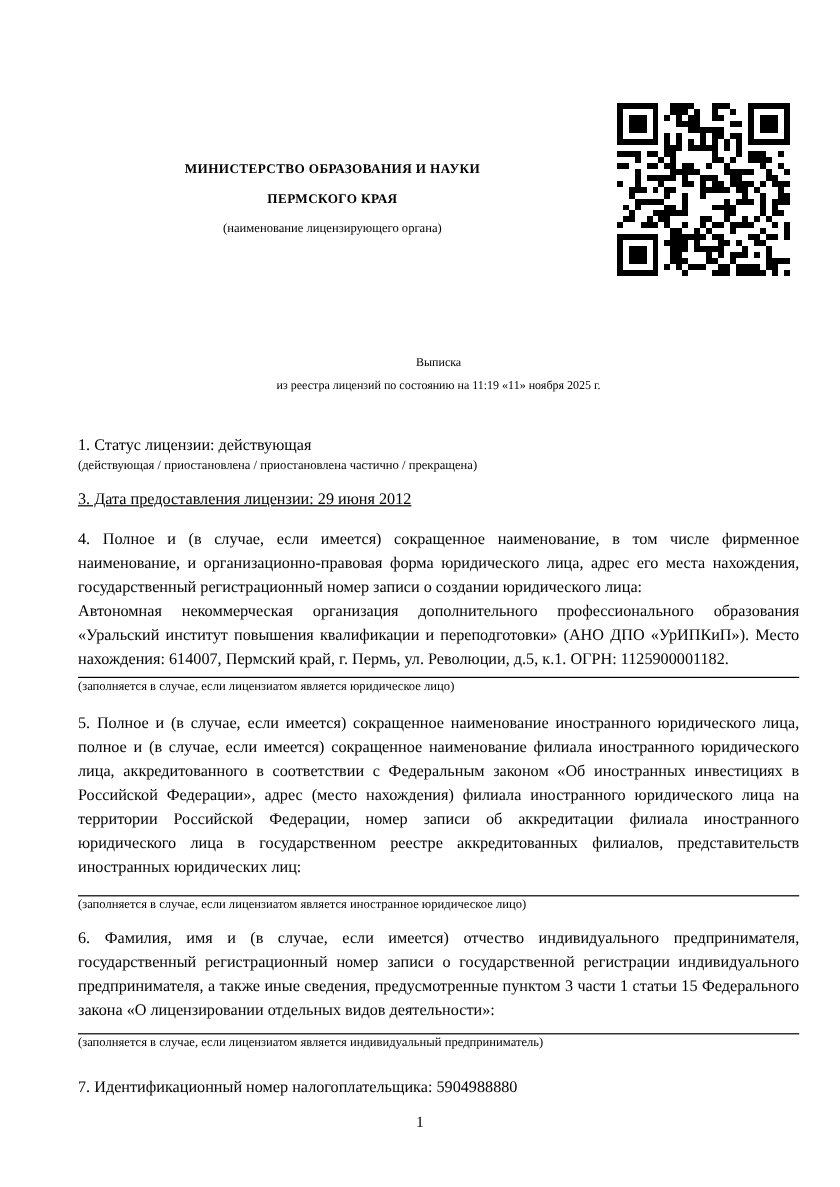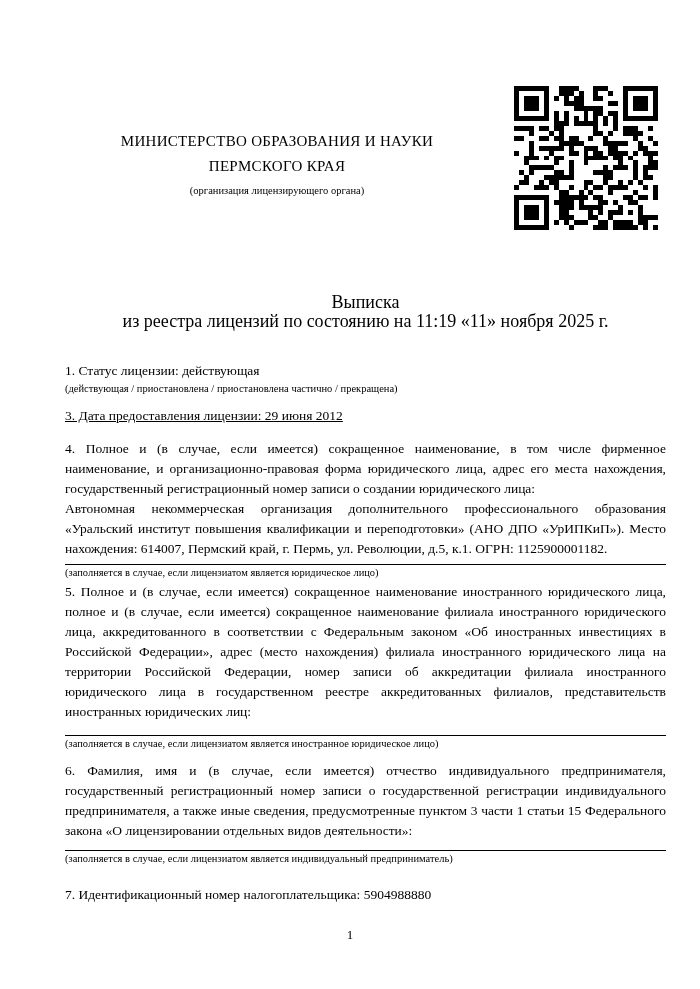--- a/index.html
+++ b/index.html
@@ -29,35 +29,35 @@
     top: 0;
     width: 601px;
   }
 
   .ministry {
     margin-top: 129px;
     width: 424px;
     text-align: center;
   }
   .ministry-name {
-    font-weight: normal;
-    font-size: 15px;
+    font-weight: bold;
+    font-size: 11px;
     line-height: 25px;
     letter-spacing: 0.3px;
   }
   .ministry-caption {
     font-size: 10.5px;
     margin-top: 6px;
   }
 
   .doc-title {
     margin-top: 97px;
     width: 100%;
     text-align: center;
-    font-size: 18px;
+    font-size: 10px;
     line-height: 19px;
   }
 
   .item { font-size: 13.5px; line-height: 20px; }
   .item .para { text-align: justify; }
   .note {
     font-size: 10.5px;
     line-height: 13px;
     text-align: left;
     margin-top: 1px;
@@ -65,21 +65,21 @@
   .fill-rule {
     border-bottom: 1.6px solid #000000;
     height: 0;
   }
 
   .it-status     { margin-top: 30px; }
   .it-regnum     { margin-top: 17px; }
   .it-date       { margin-top: 11px; text-decoration: underline; }
   .it-legal      { margin-top: 13px; }
   .it-legal .fill-rule { margin-top: 5px; }
-  .it-foreign    { margin-top: 3px; }
+  .it-foreign    { margin-top: 14px; }
   .it-foreign .fill-rule { margin-top: 13px; }
   .it-entrep     { margin-top: 11px; }
   .it-entrep .fill-rule { margin-top: 9px; }
   .it-inn        { margin-top: 20px; }
 
   .page-number {
     position: absolute;
     left: 0;
     top: 927px;
     width: 100%;
@@ -498,21 +498,21 @@
         <rect x="28" y="30" width="1" height="1" fill="#000000"></rect>
         <rect x="30" y="30" width="1" height="1" fill="#000000"></rect>
       </svg>
   </div>
 
   <div class="content">
 
     <div class="ministry">
       <div class="ministry-name">МИНИСТЕРСТВО ОБРАЗОВАНИЯ И НАУКИ</div>
       <div class="ministry-name">ПЕРМСКОГО КРАЯ</div>
-      <div class="ministry-caption">(организация лицензирующего органа)</div>
+      <div class="ministry-caption">(наименование лицензирующего органа)</div>
     </div>
 
     <div class="doc-title">
       <div>Выписка</div>
       <div>из реестра лицензий по состоянию на 11:19 «11» ноября 2025 г.</div>
     </div>
 
     <div class="item it-status">
       <div class="line">1. Статус лицензии: действующая</div>
       <div class="note">(действующая / приостановлена / приостановлена частично / прекращена)</div>

